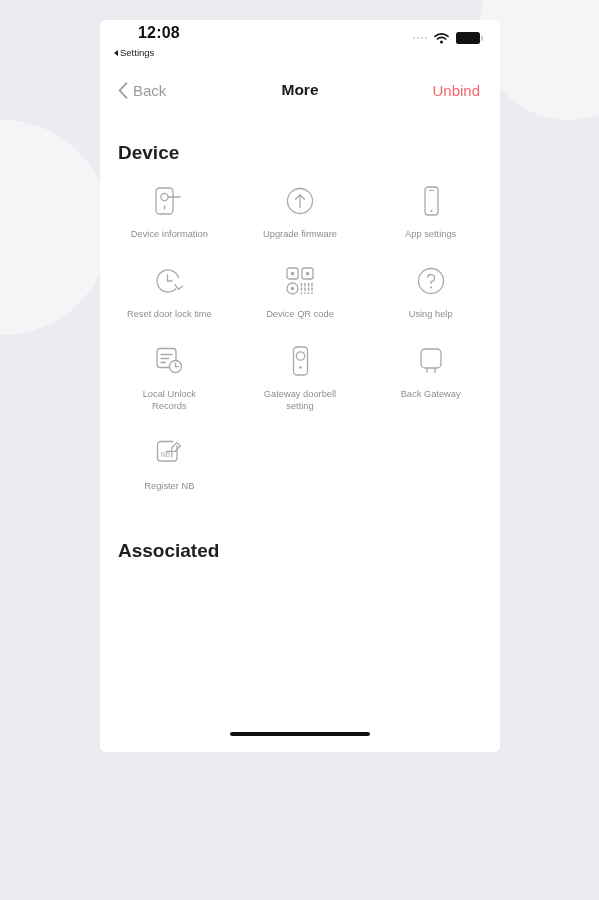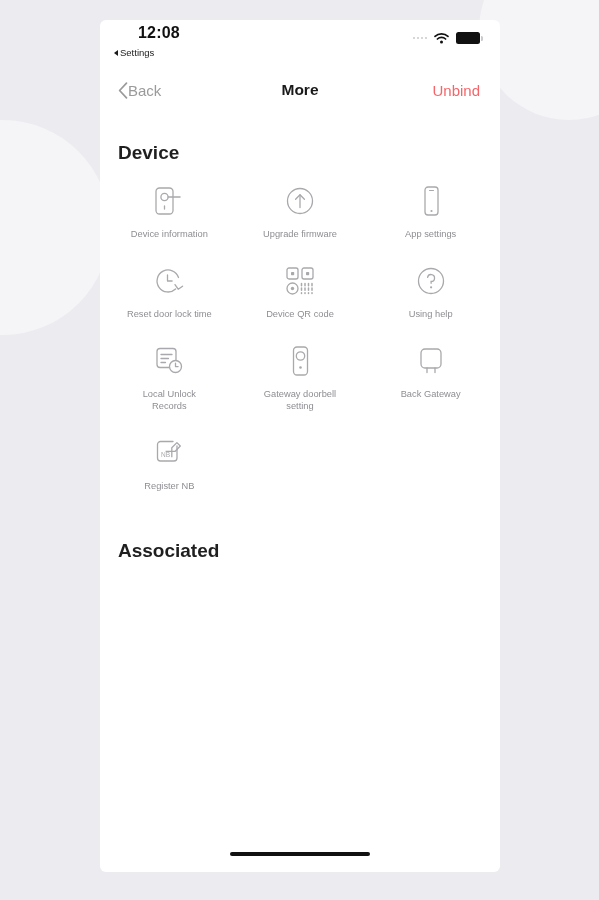--- a/index.html
+++ b/index.html
@@ -17,21 +17,21 @@
   }
   
   .blob { position: absolute; border-radius: 50%; background: #f5f5f8; }
   .blob-tr { width: 180px; height: 180px; right: -60px; top: -60px; }
   .blob-l  { width: 215px; height: 215px; left: -105px; top: 120px; }
 
   
   .phone {
     position: absolute;
     left: 100px; top: 20px;
-    width: 400px; height: 852px;
+    width: 400px; height: 732px;
     background: #ffffff;
     border-radius: 6px;
     overflow: hidden;
   }
 
   
   .statusbar {
     position: relative;
     height: 48px;
   }
@@ -80,21 +80,21 @@
   }
 
   
   .navbar {
     position: relative;
     height: 44px;
     display: flex; align-items: center;
   }
   .nav-back {
     position: absolute; left: 18px;
-    display: flex; align-items: center; 
+    display: flex; align-items: center; gap: 5px;
     color: #9a9a9a;
     font-size: 15px;
   }
   .nav-title {
     width: 100%;
     text-align: center;
     font-size: 15.5px;
     font-weight: bold;
     color: #1a1a1a;
   }

